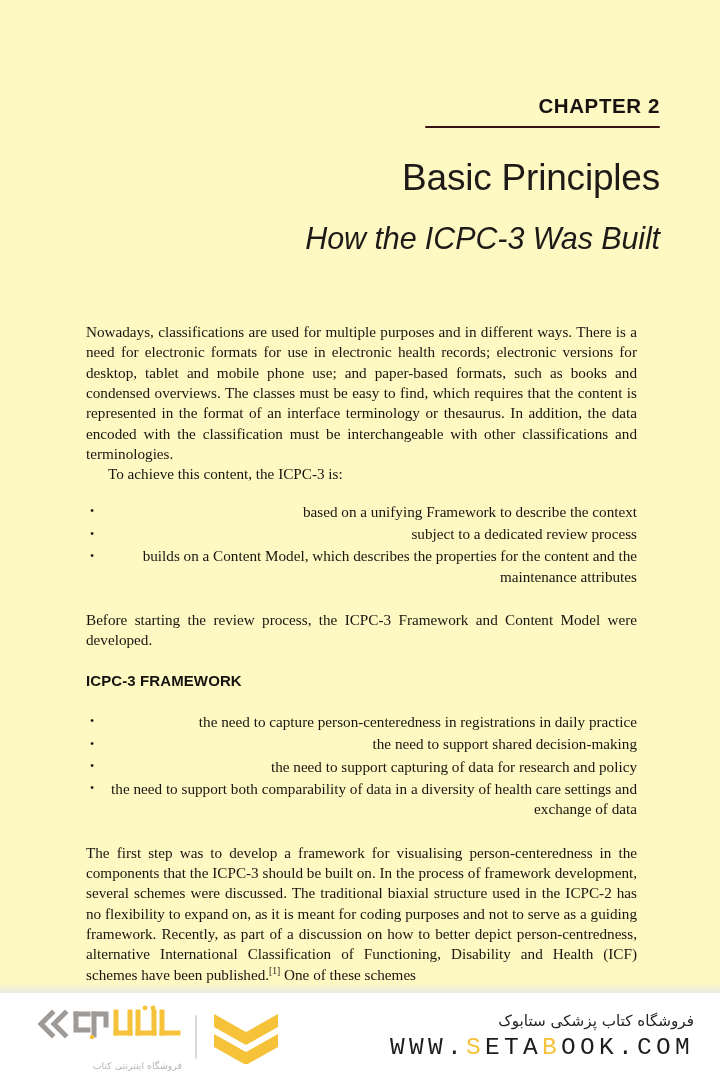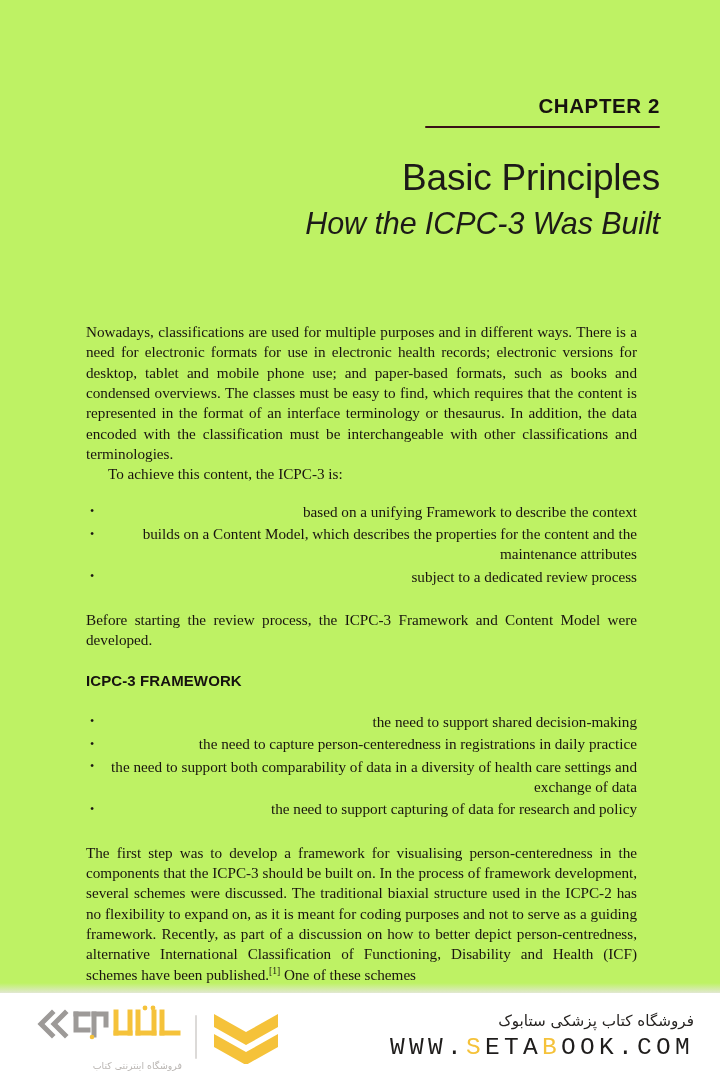--- a/index.html
+++ b/index.html
@@ -17,21 +17,21 @@
     color: #1b1714;
     -webkit-font-smoothing: antialiased;
   }
 
   
   .page-sheet {
     position: absolute;
     left: 0; top: 0;
     width: 720px;
     height: 993px;
-    background: #bef264;
+    background: #fef9c3;
     box-sizing: border-box;
   }
   .page-sheet::after{
     content:"";
     position:absolute;
     left:0; right:0; bottom:0;
     height:10px;
     background: linear-gradient(to bottom, rgba(255,255,255,0) 0%, rgba(232,230,229,0.85) 100%);
     pointer-events:none;
   }
@@ -79,21 +79,21 @@
     letter-spacing: -0.2px;
     display: block;
   }
   .title-sub {
     font-size: 30.5px;
     font-weight: 400;
     font-style: italic;
     line-height: 1.12;
     letter-spacing: -0.1px;
     display: block;
-    margin-top: 9px;
+    margin-top: 24px;
   }
 
   
   .body-col {
     position: absolute;
     left: 86px;
     top: 322px;
     width: 551px;
     font-size: 15.2px;
     line-height: 20.35px;
@@ -240,50 +240,50 @@
 
     <p class="para">Nowadays, classifications are used for multiple purposes and in different ways. There is a need for electronic formats for use in electronic health records; electronic versions for desktop, tablet and mobile phone use; and paper-based formats, such as books and condensed overviews. The classes must be easy to find, which requires that the content is represented in the format of an interface terminology or thesaurus. In addition, the data encoded with the classification must be interchangeable with other classifications and terminologies.</p>
 
     <p class="para indented">To achieve this content, the ICPC-3 is:</p>
 
     <ul class="bullets">
       <li>
         <span>based on a unifying Framework to describe the context</span>
       </li>
       <li>
+        <span>subject to a dedicated review process</span>
+      </li>
+      <li>
         <span>builds on a Content Model, which describes the properties for the content and the maintenance attributes</span>
       </li>
-      <li>
-        <span>subject to a dedicated review process</span>
-      </li>
     </ul>
 
     <div class="gap-lg"></div>
 
     <p class="para">Before starting the review process, the ICPC-3 Framework and Content Model were developed.</p>
 
     <div class="gap-lg"></div>
 
     <h2 class="section-heading">ICPC-3 FRAMEWORK</h2>
 
     <div class="gap-xs"></div>
 
 
     <ul class="bullets">
       <li>
+        <span>the need to capture person-centeredness in registrations in daily practice</span>
+      </li>
+      <li>
         <span>the need to support shared decision-making</span>
       </li>
       <li>
-        <span>the need to capture person-centeredness in registrations in daily practice</span>
+        <span>the need to support capturing of data for research and policy</span>
       </li>
       <li>
         <span>the need to support both comparability of data in a diversity of health care settings and exchange of data</span>
-      </li>
-      <li>
-        <span>the need to support capturing of data for research and policy</span>
       </li>
     </ul>
 
     <div class="gap-lg"></div>
 
     <p class="para"><span>The first step was to develop a framework for visualising person-centeredness in the components that the ICPC-3 should be built on. In the process of framework development, several schemes were discussed. The traditional biaxial structure used in the ICPC-2 has no flexibility to expand on, as it is meant for coding purposes and not to serve as a guiding framework. Recently, as part of a discussion on how to better depict person-centredness, alternative International Classification of Functioning, Disability and Health (ICF) schemes have been published.</span><sup class="cite">[1]</sup><span> One of these schemes</span></p>
 
   </div>
 </div>
 

